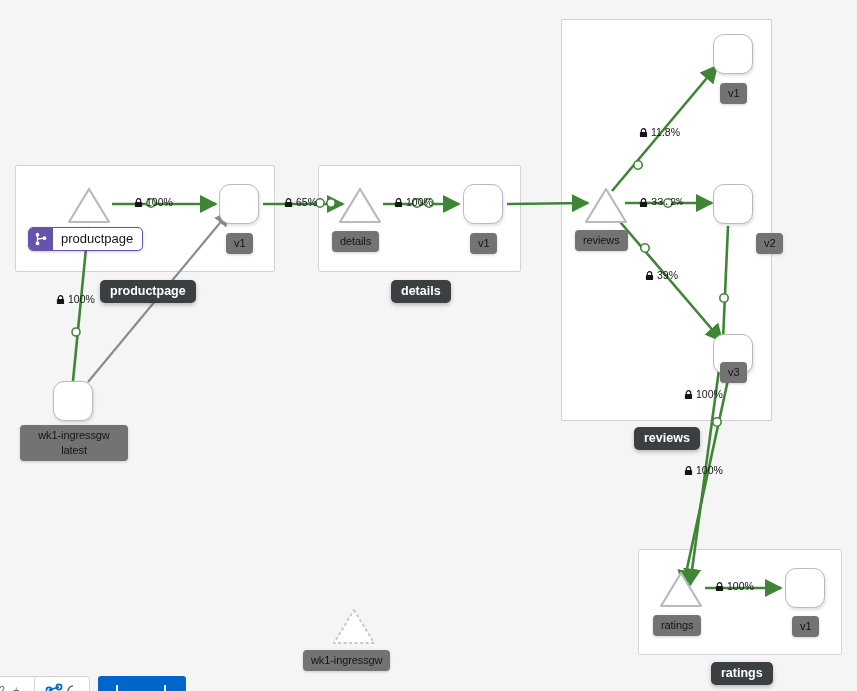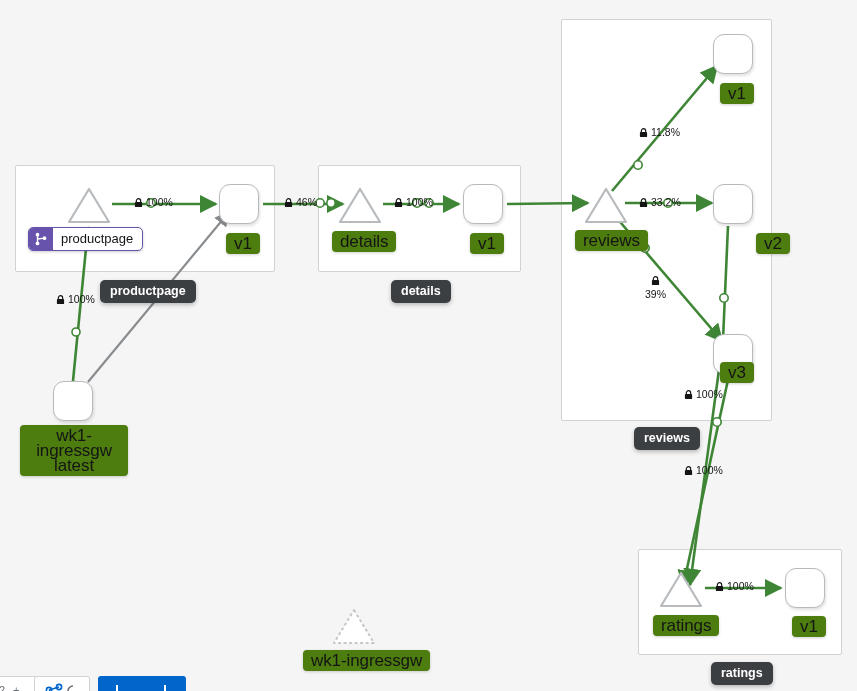--- a/index.html
+++ b/index.html
@@ -47,23 +47,23 @@
     width: 40px;
     height: 40px;
     background: #ffffff;
     border: 1.6px solid #b8bbbe;
     border-radius: 11px;
     box-sizing: border-box;
     box-shadow: 1px 2px 3px rgba(3,3,3,0.12);
   }
   .node-label {
     position: absolute;
-    background: #4d7c0f;
+    background: #737373;
     color: #151515;
-    font-size: 17px;
+    font-size: 11px;
     line-height: 15px;
     padding: 3px 8px;
     border-radius: 4px;
     white-space: nowrap;
     text-align: center;
     box-shadow: 0 1px 3px rgba(3,3,3,0.18);
     letter-spacing: -0.1px;
   }
   .node-label.two-line { white-space: normal; width: 92px; }
   
@@ -303,21 +303,21 @@
     <span>100%</span>
   </div>
 
   <div class="edge-label" style="left:284px; top:197px;">
     <span class="lock">
       <svg width="9" height="10" viewBox="0 0 10 11">
         <path d="M 2.6 4.6 L 2.6 3.1 A 2.4 2.4 0 0 1 7.4 3.1 L 7.4 4.6" fill="none" stroke="#151515" stroke-width="1.3"></path>
         <rect x="1" y="4.4" width="8" height="5.6" rx="1" fill="#151515"></rect>
       </svg>
     </span>
-    <span>46%</span>
+    <span>65%</span>
   </div>
 
   <div class="edge-label" style="left:394px; top:197px;">
     <span class="lock">
       <svg width="9" height="10" viewBox="0 0 10 11">
         <path d="M 2.6 4.6 L 2.6 3.1 A 2.4 2.4 0 0 1 7.4 3.1 L 7.4 4.6" fill="none" stroke="#151515" stroke-width="1.3"></path>
         <rect x="1" y="4.4" width="8" height="5.6" rx="1" fill="#151515"></rect>
       </svg>
     </span>
     <span>100%</span>
@@ -326,31 +326,31 @@
   <div class="edge-label" style="left:639px; top:127px;">
     <span class="lock">
       <svg width="9" height="10" viewBox="0 0 10 11">
         <path d="M 2.6 4.6 L 2.6 3.1 A 2.4 2.4 0 0 1 7.4 3.1 L 7.4 4.6" fill="none" stroke="#151515" stroke-width="1.3"></path>
         <rect x="1" y="4.4" width="8" height="5.6" rx="1" fill="#151515"></rect>
       </svg>
     </span>
     <span>11.8%</span>
   </div>
 
-  <div class="edge-label" style="left:639px; top:197px;">
+  <div class="edge-label" style="left:639px; top:197px;font-family:Liberation Mono, monospace;">
     <span class="lock">
       <svg width="9" height="10" viewBox="0 0 10 11">
         <path d="M 2.6 4.6 L 2.6 3.1 A 2.4 2.4 0 0 1 7.4 3.1 L 7.4 4.6" fill="none" stroke="#151515" stroke-width="1.3"></path>
         <rect x="1" y="4.4" width="8" height="5.6" rx="1" fill="#151515"></rect>
       </svg>
     </span>
     <span>33.2%</span>
   </div>
 
-  <div class="edge-label" style="left:645px; top:276px;flex-direction:column;">
+  <div class="edge-label" style="left:645px; top:270px;">
     <span class="lock">
       <svg width="9" height="10" viewBox="0 0 10 11">
         <path d="M 2.6 4.6 L 2.6 3.1 A 2.4 2.4 0 0 1 7.4 3.1 L 7.4 4.6" fill="none" stroke="#151515" stroke-width="1.3"></path>
         <rect x="1" y="4.4" width="8" height="5.6" rx="1" fill="#151515"></rect>
       </svg>
     </span>
     <span>39%</span>
   </div>
 
   <div class="edge-label" style="left:684px; top:389px;">

